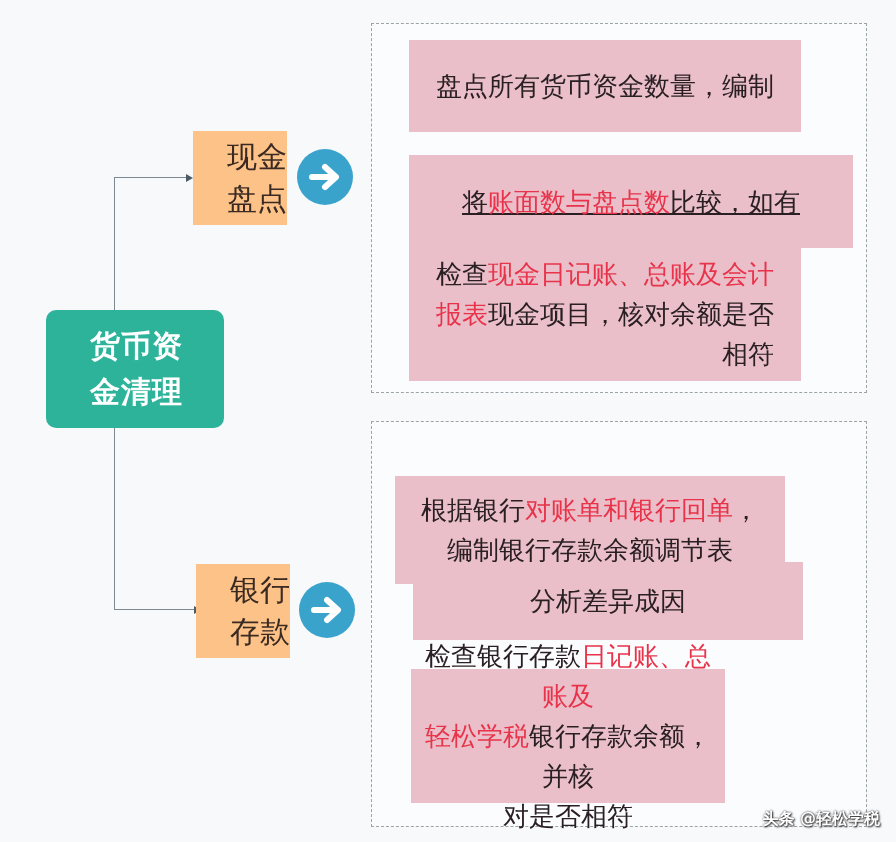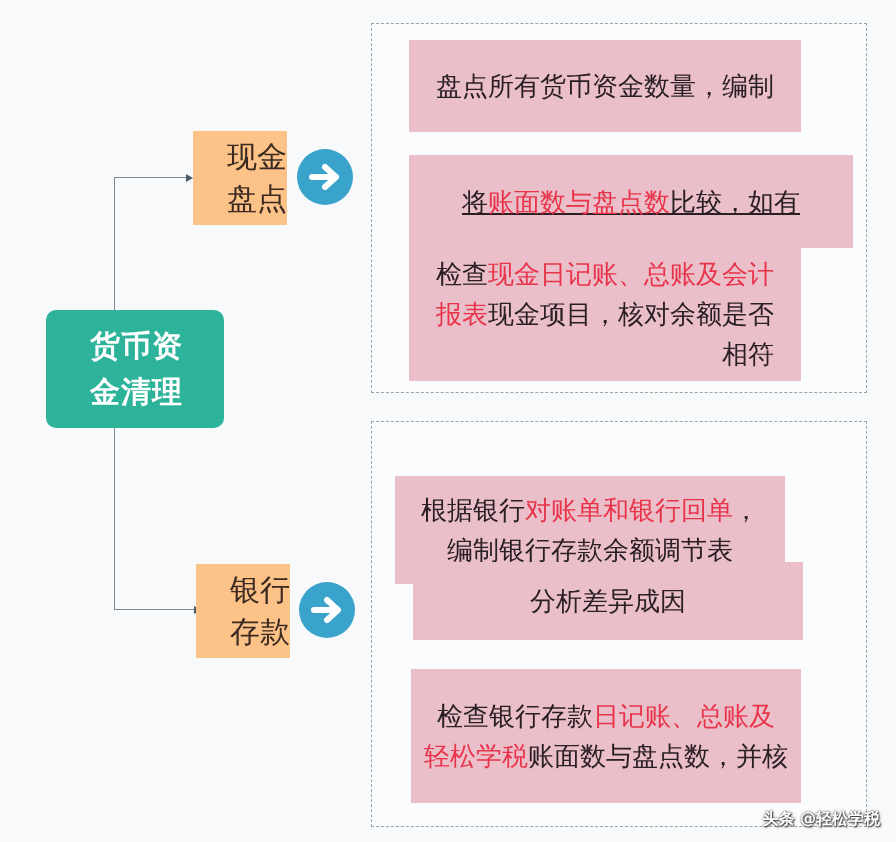--- a/index.html
+++ b/index.html
@@ -113,20 +113,21 @@
   <div>
       <div><span>根据银行</span><span class="hl">对账单和银行回单</span><span>，</span></div>
       <div><span>编制银行存款余额调节表</span></div>
     </div>
 </div>
 <div class="abs item" style="left:413px; top:562px; width:390px; height:78px;">
   <div>
       <div><span>分析差异成因</span></div>
     </div>
 </div>
-<div class="abs item" style="left:411px; top:669px; width:390px; height:134px;">
+<div class="abs item" style="left:411px; top:669px; width:314px; height:134px;">
   <div>
       <div><span>检查银行存款</span><span class="hl">日记账、总账及</span></div>
-      <div><span class="hl">轻松学税</span><span>账面数与盘点数，并核</span></div>
+      <div><span class="hl">轻松学税</span><span>银行存款余额，并核</span></div>
+      <div><span>对是否相符</span></div>
     </div>
 </div>
 
 <div class="abs watermark">头条 @轻松学税</div>
 
 </body></html>

